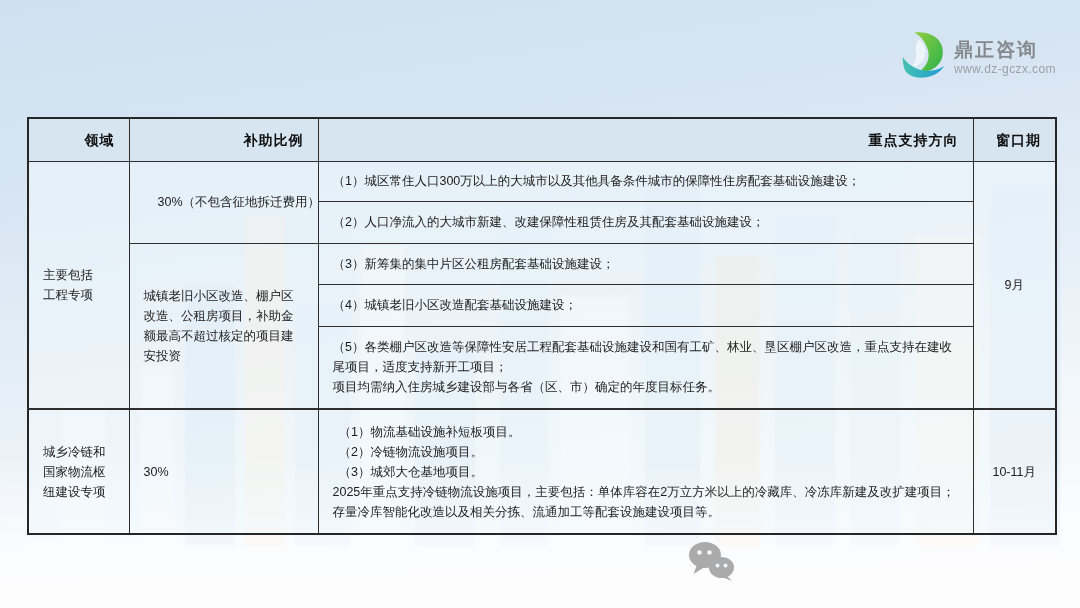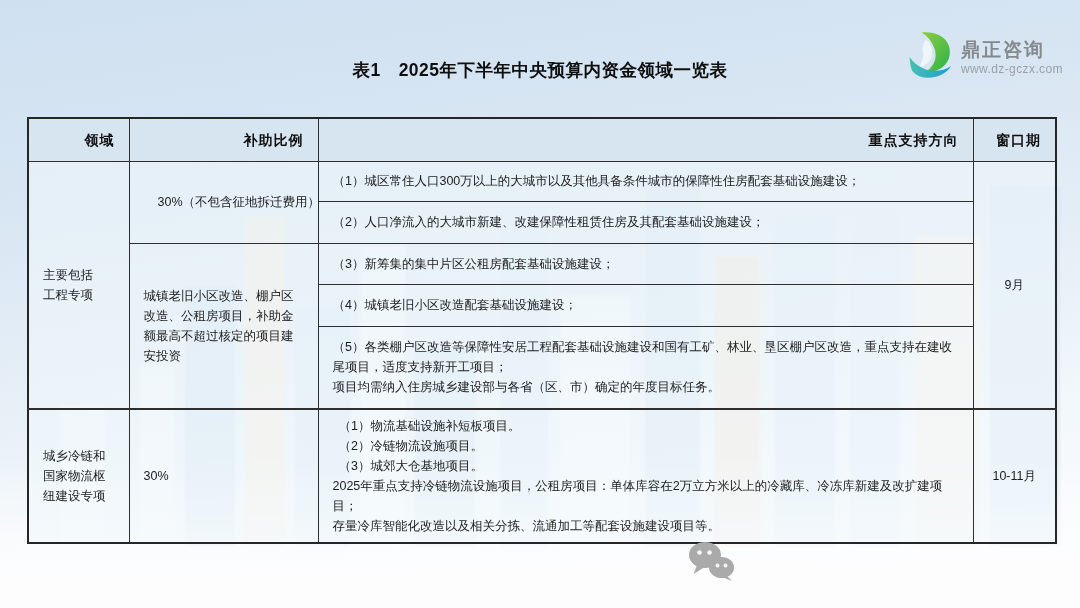--- a/index.html
+++ b/index.html
@@ -10,21 +10,21 @@
   }
   
   .skyline { position:absolute; left:0; right:0; bottom:62px; height:430px; opacity:.55; filter:blur(1.3px); }
   .skyline .b { position:absolute; bottom:0; border-radius:1px; }
   .fog { position:absolute; left:0; right:0; bottom:0; height:150px;
          background:linear-gradient(180deg,rgba(255,255,255,0) 0%,rgba(253,253,254,.95) 80%); }
 
   .title { position:absolute; top:58px; left:0; width:100%; text-align:center;
            font-size:17.5px; font-weight:bold; color:#0f0f0f; letter-spacing:.5px; }
 
-  .logo { position:absolute; top:30px; right:17px; display:flex; align-items:center; gap:7px; }
+  .logo { position:absolute; top:30px; right:24px; display:flex; align-items:center; gap:7px; }
   .logo-name { font-size:19px; font-weight:bold; color:#85888d; letter-spacing:2px; line-height:1.05; }
   .logo-site { font-size:12px; color:#9aa0a6; letter-spacing:.4px; margin-top:2px; }
 
   table.tbl { position:absolute; left:27px; top:117px; width:1028px;
               border-collapse:collapse; table-layout:fixed; border:2px solid #262626; }
   .tbl th, .tbl td { border:1.5px solid #2e2e2e; padding:6px 14px; font-size:12.5px;
                      color:#1c1c1c; vertical-align:middle; line-height:1.6;
                      background:rgba(240,247,252,.55); overflow:hidden; }
   .tbl th { background:#d7e5f1; font-weight:bold; font-size:14px; color:#0f0f0f;
             text-align:right; letter-spacing:1px; }
@@ -81,21 +81,20 @@
         <path d="M21 10 C28 14 30 24 26 32 C23 37 18 40 13 40 C18 34 19 26 17 20 C18 15 19 12 21 10 Z" fill="#eef6fb"></path>
         <path d="M3 29 C12 43 32 50 49 39 C41 52 18 57 7 46 C4 42 3 35 3 29 Z" fill="url(#lg2)"></path>
       </svg>
     </span>
     <span class="logo-text">
       <div class="logo-name">鼎正咨询</div>
       <div class="logo-site">www.dz-gczx.com</div>
     </span>
   </div>
 
-  <div class="title">表1　2025年下半年中央预算内资金领域一览表</div>
 
   <table class="tbl">
     <colgroup>
         <col style="width:101px">
         <col style="width:189px">
         <col style="width:655px">
         <col style="width:83px">
       </colgroup>
     <tbody>
         <tr class="rh">
@@ -129,21 +128,21 @@
     </tr>
     <tr class="r6 sep">
       <td class="pre">城乡冷链和
 国家物流枢
 纽建设专项</td>
       <td>30%</td>
       <td class="dir">
         <div class="dir-line indent">（1）物流基础设施补短板项目。</div>
         <div class="dir-line indent">（2）冷链物流设施项目。</div>
         <div class="dir-line indent">（3）城郊大仓基地项目。</div>
-        <div class="dir-line">2025年重点支持冷链物流设施项目，公租房项目：单体库容在2万立方米以上的冷藏库、冷冻库新建及改扩建项目；</div>
+        <div class="dir-line">2025年重点支持冷链物流设施项目，主要包括：单体库容在2万立方米以上的冷藏库、冷冻库新建及改扩建项目；</div>
         <div class="dir-line">存量冷库智能化改造以及相关分拣、流通加工等配套设施建设项目等。</div>
       </td>
       <td class="center">10-11月</td>
     </tr>
   </tbody>
     </table>
 
   <div class="wm">
     <span>
       <svg width="47" height="40" viewBox="0 0 47 40">

